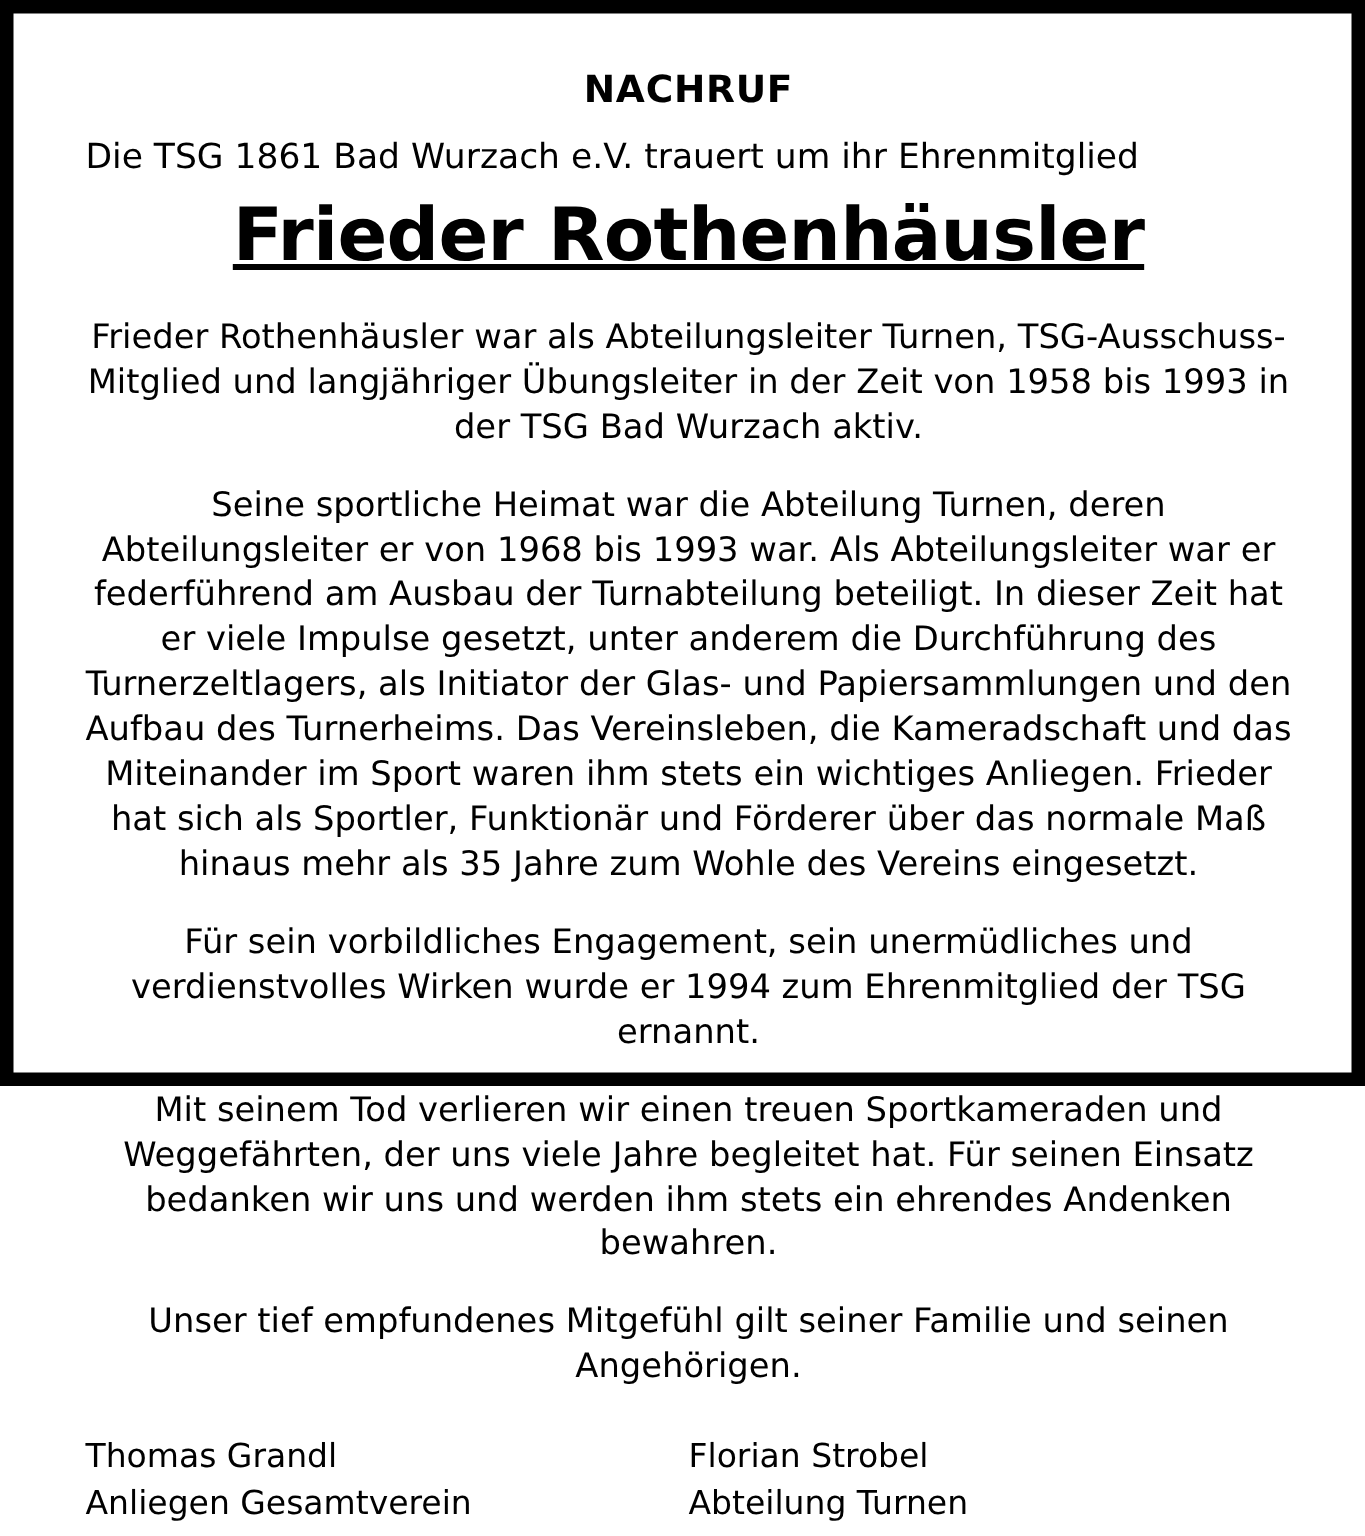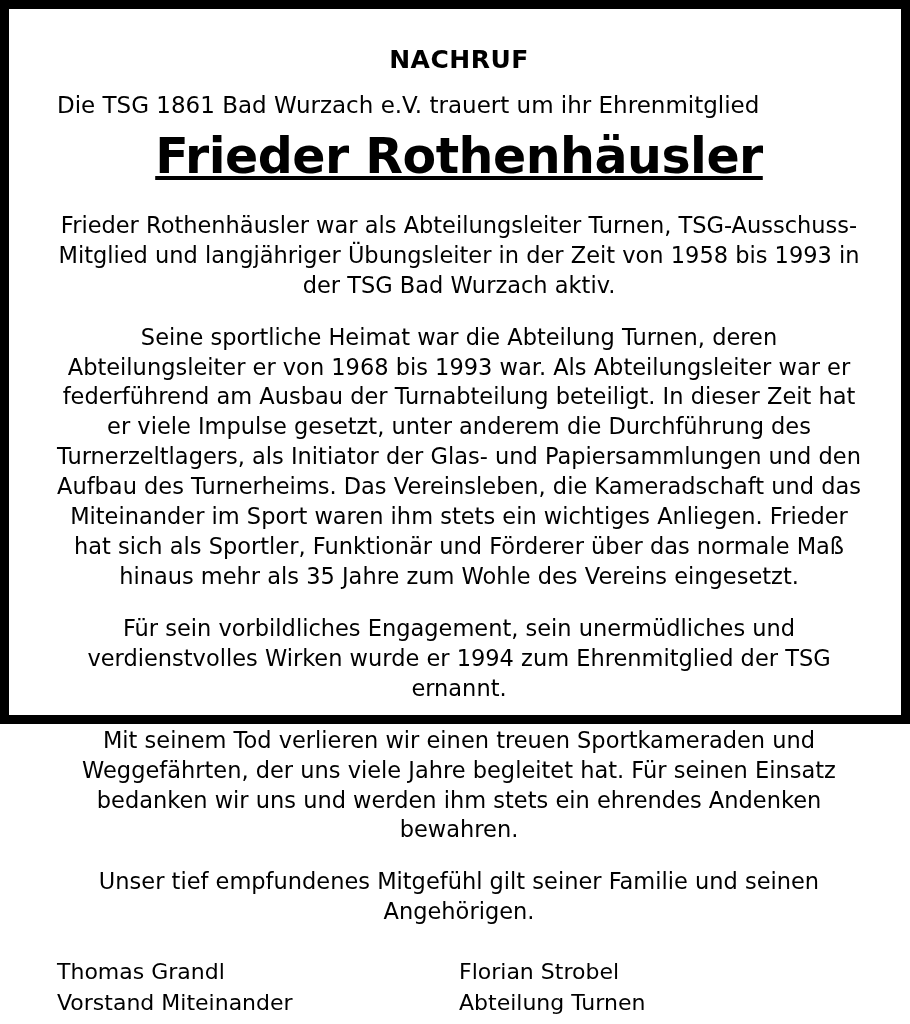--- a/index.html
+++ b/index.html
@@ -76,21 +76,21 @@
 
   <p class="para">Frieder Rothenhäusler war als Abteilungsleiter Turnen, TSG-Ausschuss-Mitglied und langjähriger Übungsleiter in der Zeit von 1958 bis 1993 in der TSG Bad Wurzach aktiv.</p>
   <p class="para">Seine sportliche Heimat war die Abteilung Turnen, deren Abteilungsleiter er von 1968 bis 1993 war. Als Abteilungsleiter war er federführend am Ausbau der Turnabteilung beteiligt. In dieser Zeit hat er viele Impulse gesetzt, unter anderem die Durchführung des Turnerzeltlagers, als Initiator der Glas- und Papiersammlungen und den Aufbau des Turnerheims. Das Vereinsleben, die Kameradschaft und das Miteinander im Sport waren ihm stets ein wichtiges Anliegen. Frieder hat sich als Sportler, Funktionär und Förderer über das normale Maß hinaus mehr als 35 Jahre zum Wohle des Vereins eingesetzt.</p>
   <p class="para">Für sein vorbildliches Engagement, sein unermüdliches und verdienstvolles Wirken wurde er 1994 zum Ehrenmitglied der TSG ernannt.</p>
   <p class="para">Mit seinem Tod verlieren wir einen treuen Sportkameraden und Weggefährten, der uns viele Jahre begleitet hat. Für seinen Einsatz bedanken wir uns und werden ihm stets ein ehrendes Andenken bewahren.</p>
   <p class="para">Unser tief empfundenes Mitgefühl gilt seiner Familie und seinen Angehörigen.</p>
 
   <div class="signatures">
     <div class="sig-col">
       <span class="sig-name">Thomas Grandl</span>
-      <span class="sig-role">Vorstand Miteinander</span>
+      <span class="sig-role">Anliegen Gesamtverein</span>
     </div>
     <div class="sig-col">
       <span class="sig-name">Florian Strobel</span>
       <span class="sig-role">Abteilung Turnen</span>
     </div>
   </div>
 
 </div>
 
 </body></html>

